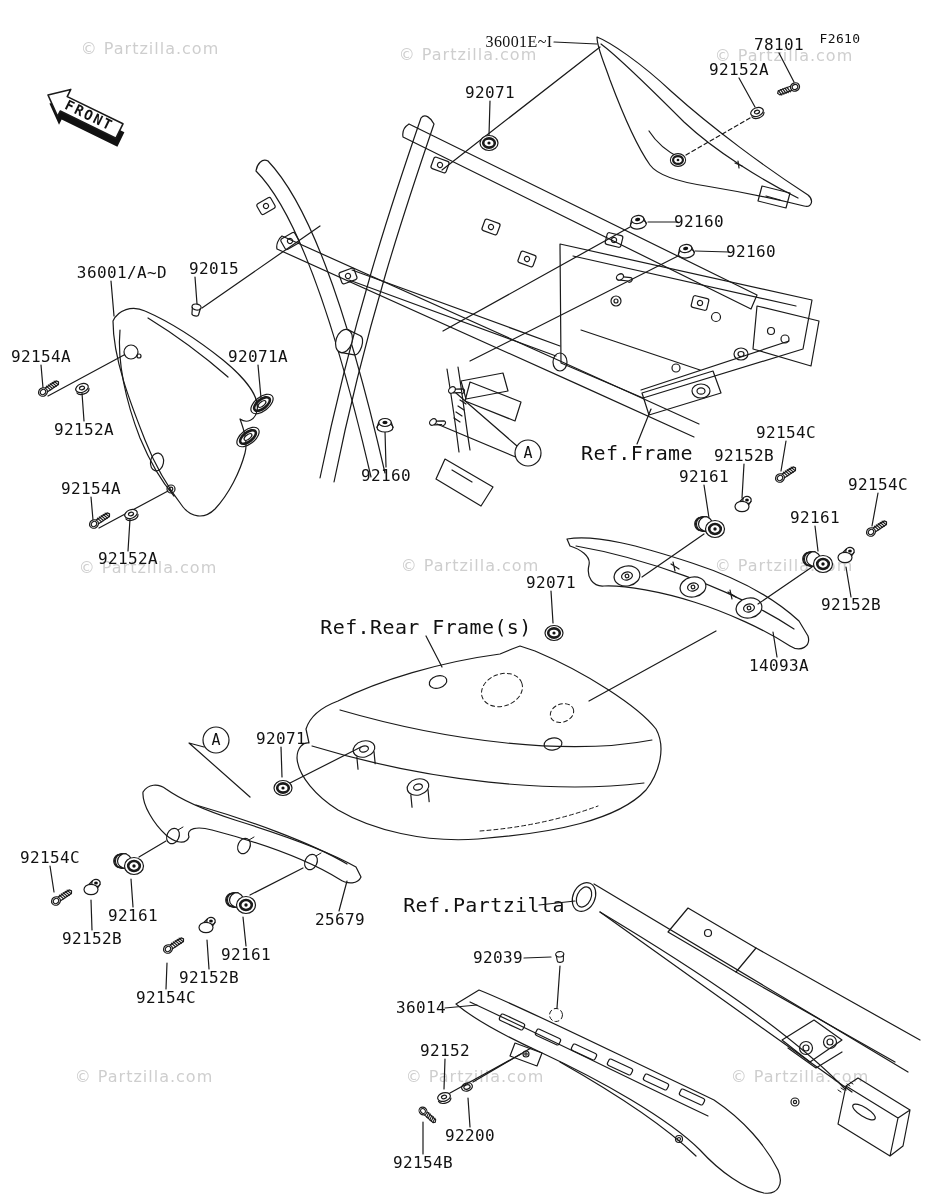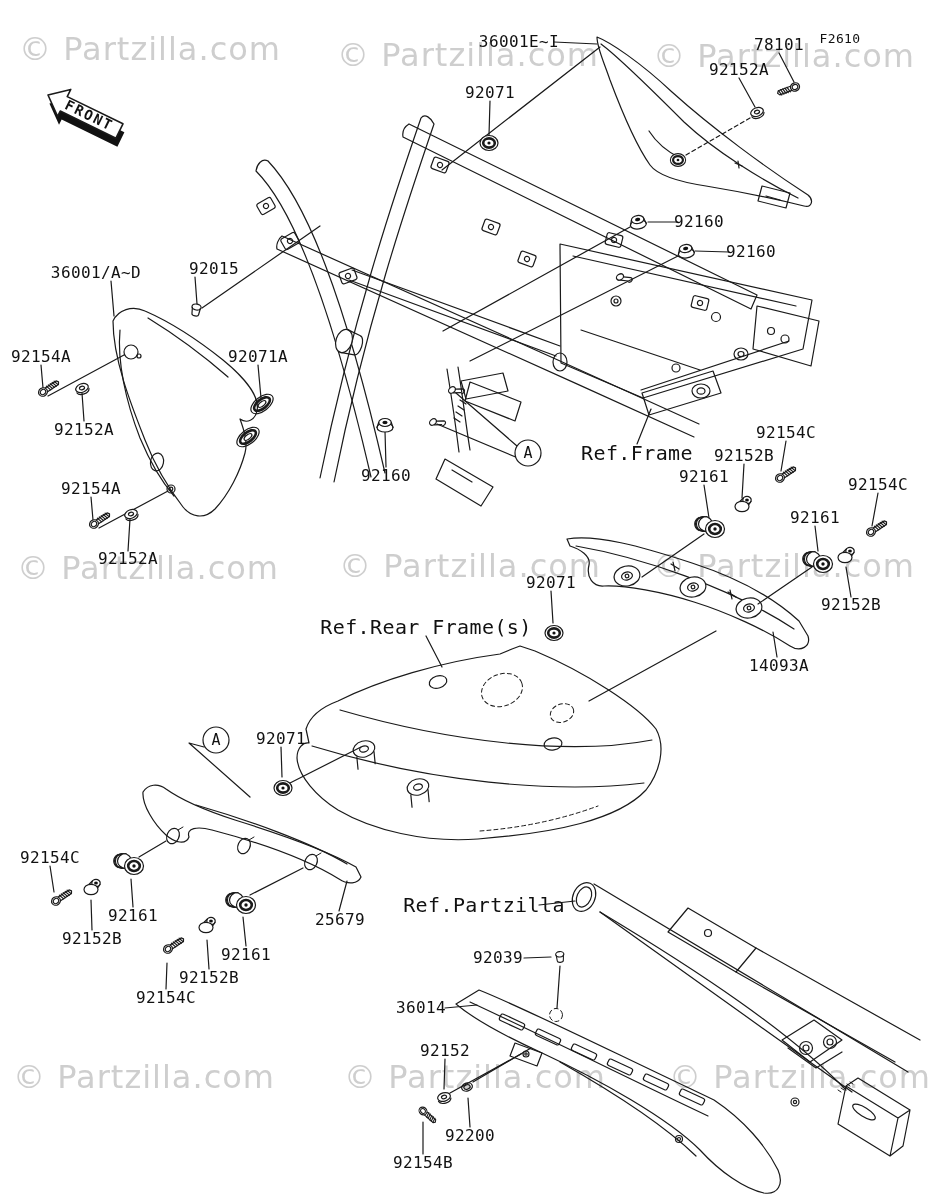--- a/index.html
+++ b/index.html
@@ -18,21 +18,21 @@
   .artwork .blk   { fill:#111; stroke:none; }
   .artwork text   { stroke:none; fill:#111; }
   .callout {
     position:absolute; transform:translate(-50%,-50%); white-space:nowrap;
     color:#111; font-size:16px; letter-spacing:0.4px; line-height:1;
   }
   .callout.code { font-size:13px; }
   .callout.ref  { font-size:20px; }
   .watermark {
     position:absolute; transform:translate(-50%,-50%); white-space:nowrap;
-    font-family:"DejaVu Sans", sans-serif; font-size:32px; letter-spacing:1px;
+    font-family:"DejaVu Sans", sans-serif; font-size:16px; letter-spacing:1px;
     color:#c6c6c6; opacity:0.85; line-height:1;
   }
   .marker-letter { font-size:15px; font-family:"DejaVu Sans Mono",monospace; }
   .front-text { font-size:14px; font-weight:bold; letter-spacing:2px; font-family:"DejaVu Sans Mono",monospace; }
 </style>
 </head>
 <body>
 
 <div class="stage">
 
@@ -362,27 +362,27 @@
   </g>
 
   <g transform="translate(48,95) rotate(26)">
     <path d="M5,7 L23,-8 L23,0 L85,0 L85,16 L23,16 L23,22 Z" class="blk"></path>
     <path d="M0,0 L18,-15 L18,-7 L80,-7 L80,9 L18,9 L18,15 Z" class="wfill" style="stroke-width:1.6"></path>
     <text x="20" y="5" class="front-text">FRONT</text>
   </g>
 </svg>
 
 <div class="callout code" style="left: 840px; top: 38px;">F2610</div>
-    <div class="callout part" style="left: 519px; top: 42px;">36001E~I</div>
+    <div class="callout part" style="left: 519px; top: 42px; font-family: Liberation Serif, serif;">36001E~I</div>
     <div class="callout part" style="left: 779px; top: 45px;">78101</div>
     <div class="callout part" style="left: 739px; top: 70px;">92152A</div>
     <div class="callout part" style="left: 490px; top: 93px;">92071</div>
     <div class="callout part" style="left: 699px; top: 222px;">92160</div>
     <div class="callout part" style="left: 751px; top: 252px;">92160</div>
-    <div class="callout part" style="left: 96px; top: 273px;">36001/A~D</div>
+    <div class="callout part" style="left: 122px; top: 273px;">36001/A~D</div>
     <div class="callout part" style="left: 195px; top: 269px; margin-left: 19px;">92015</div>
     <div class="callout part" style="left: 41px; top: 357px;">92154A</div>
     <div class="callout part" style="left: 258px; top: 357px;">92071A</div>
     <div class="callout part" style="left: 84px; top: 430px;">92152A</div>
     <div class="callout part" style="left: 786px; top: 433px;">92154C</div>
     <div class="callout ref" style="left: 637px; top: 453px;">Ref.Frame</div>
     <div class="callout part" style="left: 744px; top: 456px;">92152B</div>
     <div class="callout part" style="left: 386px; top: 476px;">92160</div>
     <div class="callout part" style="left: 704px; top: 477px;">92161</div>
     <div class="callout part" style="left: 91px; top: 489px;">92154A</div>

